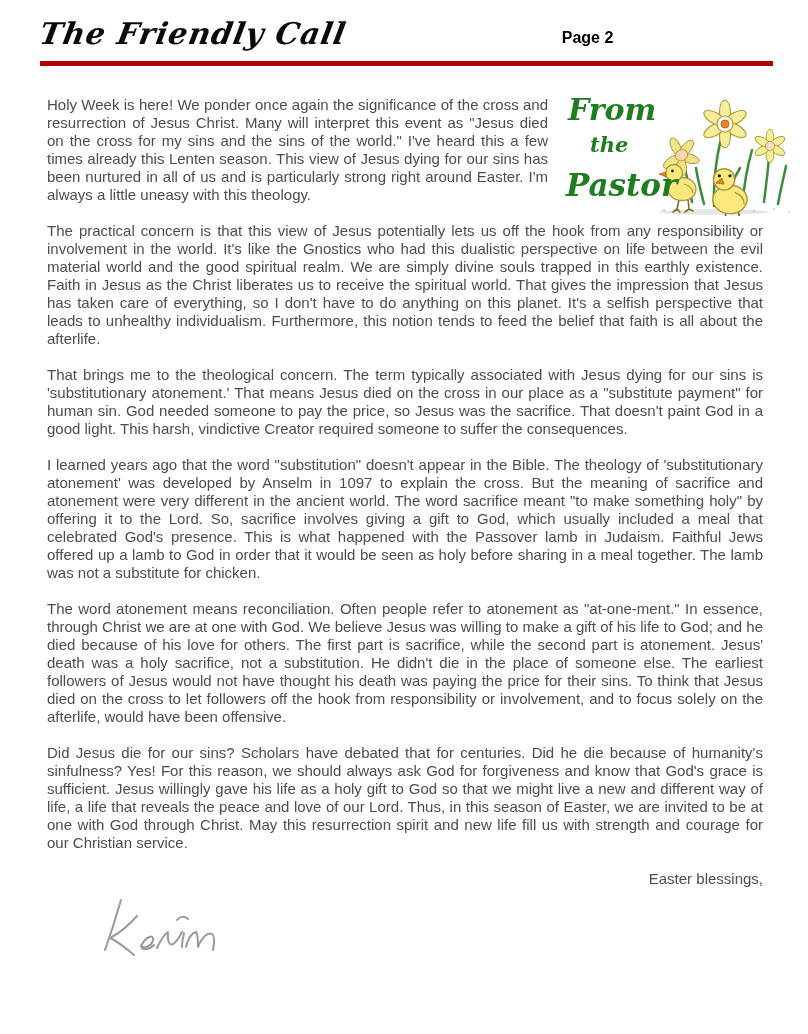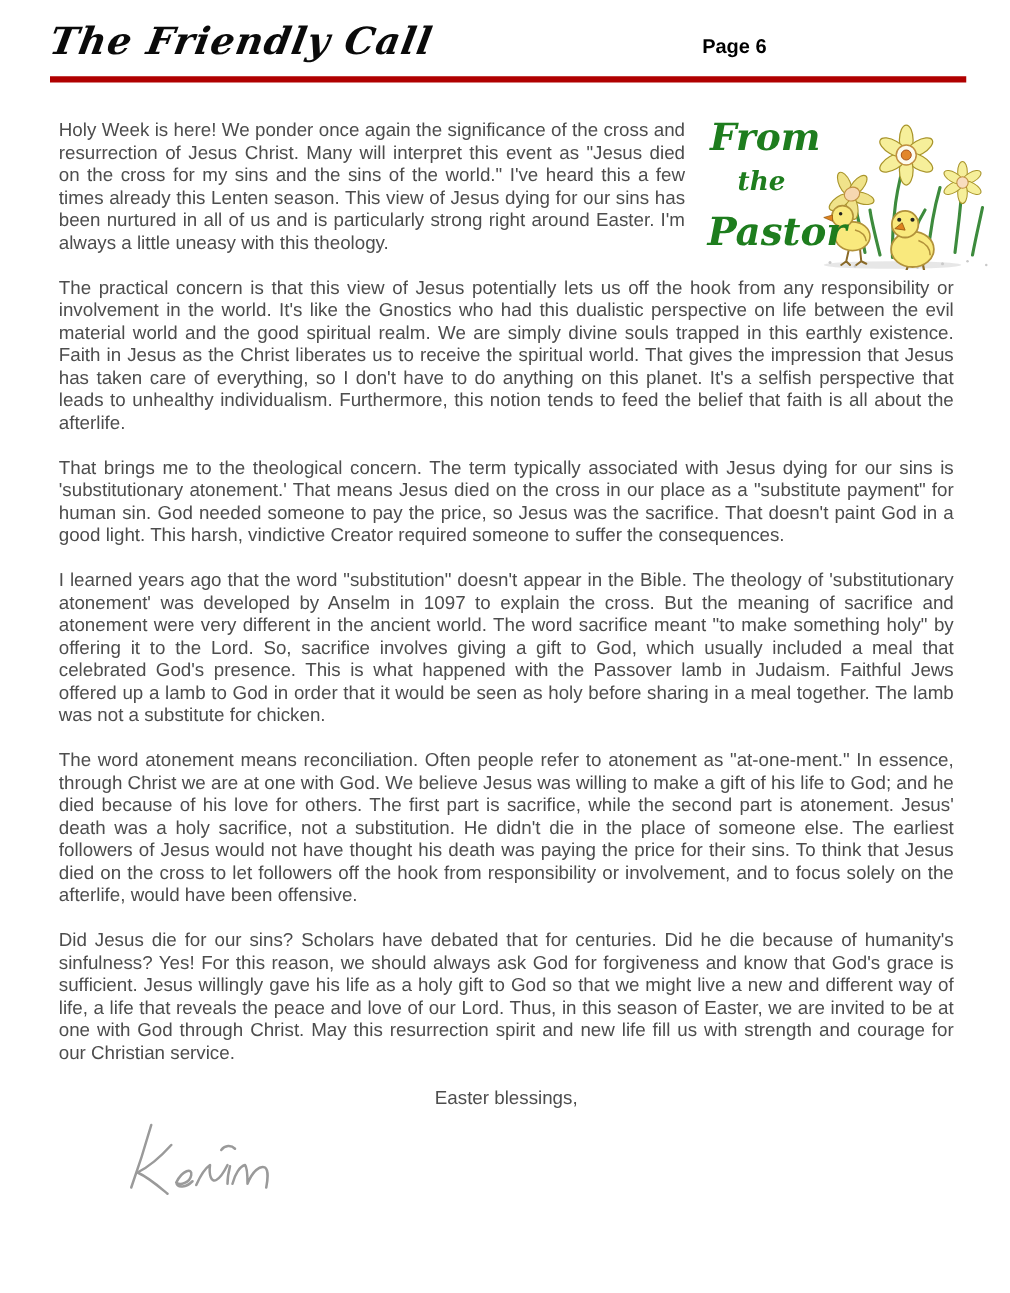--- a/index.html
+++ b/index.html
@@ -38,38 +38,38 @@
     margin:2px 35px 0 40px;
   }
   
   .letter {
     padding:30px 45px 0 47px;
     font-size:15px; line-height:18px;
     color:#4d4d4d;
     text-align:justify;
   }
   .letter p { margin:0 0 18px 0; }
-  .letter p.closing { text-align:center; margin:0 0 4px 0; }
+  .letter p.closing { text-align:right; margin:0 0 4px 0; }
   .pastor-graphic {
     float:right;
     width:237px; height:132px;
     margin:-12px -38px 6px 16px;
   }
   .pastor-graphic svg { display:block; width:100%; height:100%; }
   .sig-wrap { margin:4px 0 0 38px; }
   .sig-wrap svg { display:block; }
 </style>
 </head>
 <body>
 
 <div class="page">
 
   <header class="masthead">
     <div class="col nl-title">The Friendly Call</div>
-    <div class="col nl-page">Page 6</div>
+    <div class="col nl-page">Page 2</div>
   </header>
 
   <div class="rule"></div>
 
   <main class="letter">
 
     <div class="pastor-graphic">
       <svg viewBox="0 0 237 132" xmlns="http://www.w3.org/2000/svg">
 
         <g stroke="#3d8b3d" stroke-width="2.5" fill="none" stroke-linecap="round">

